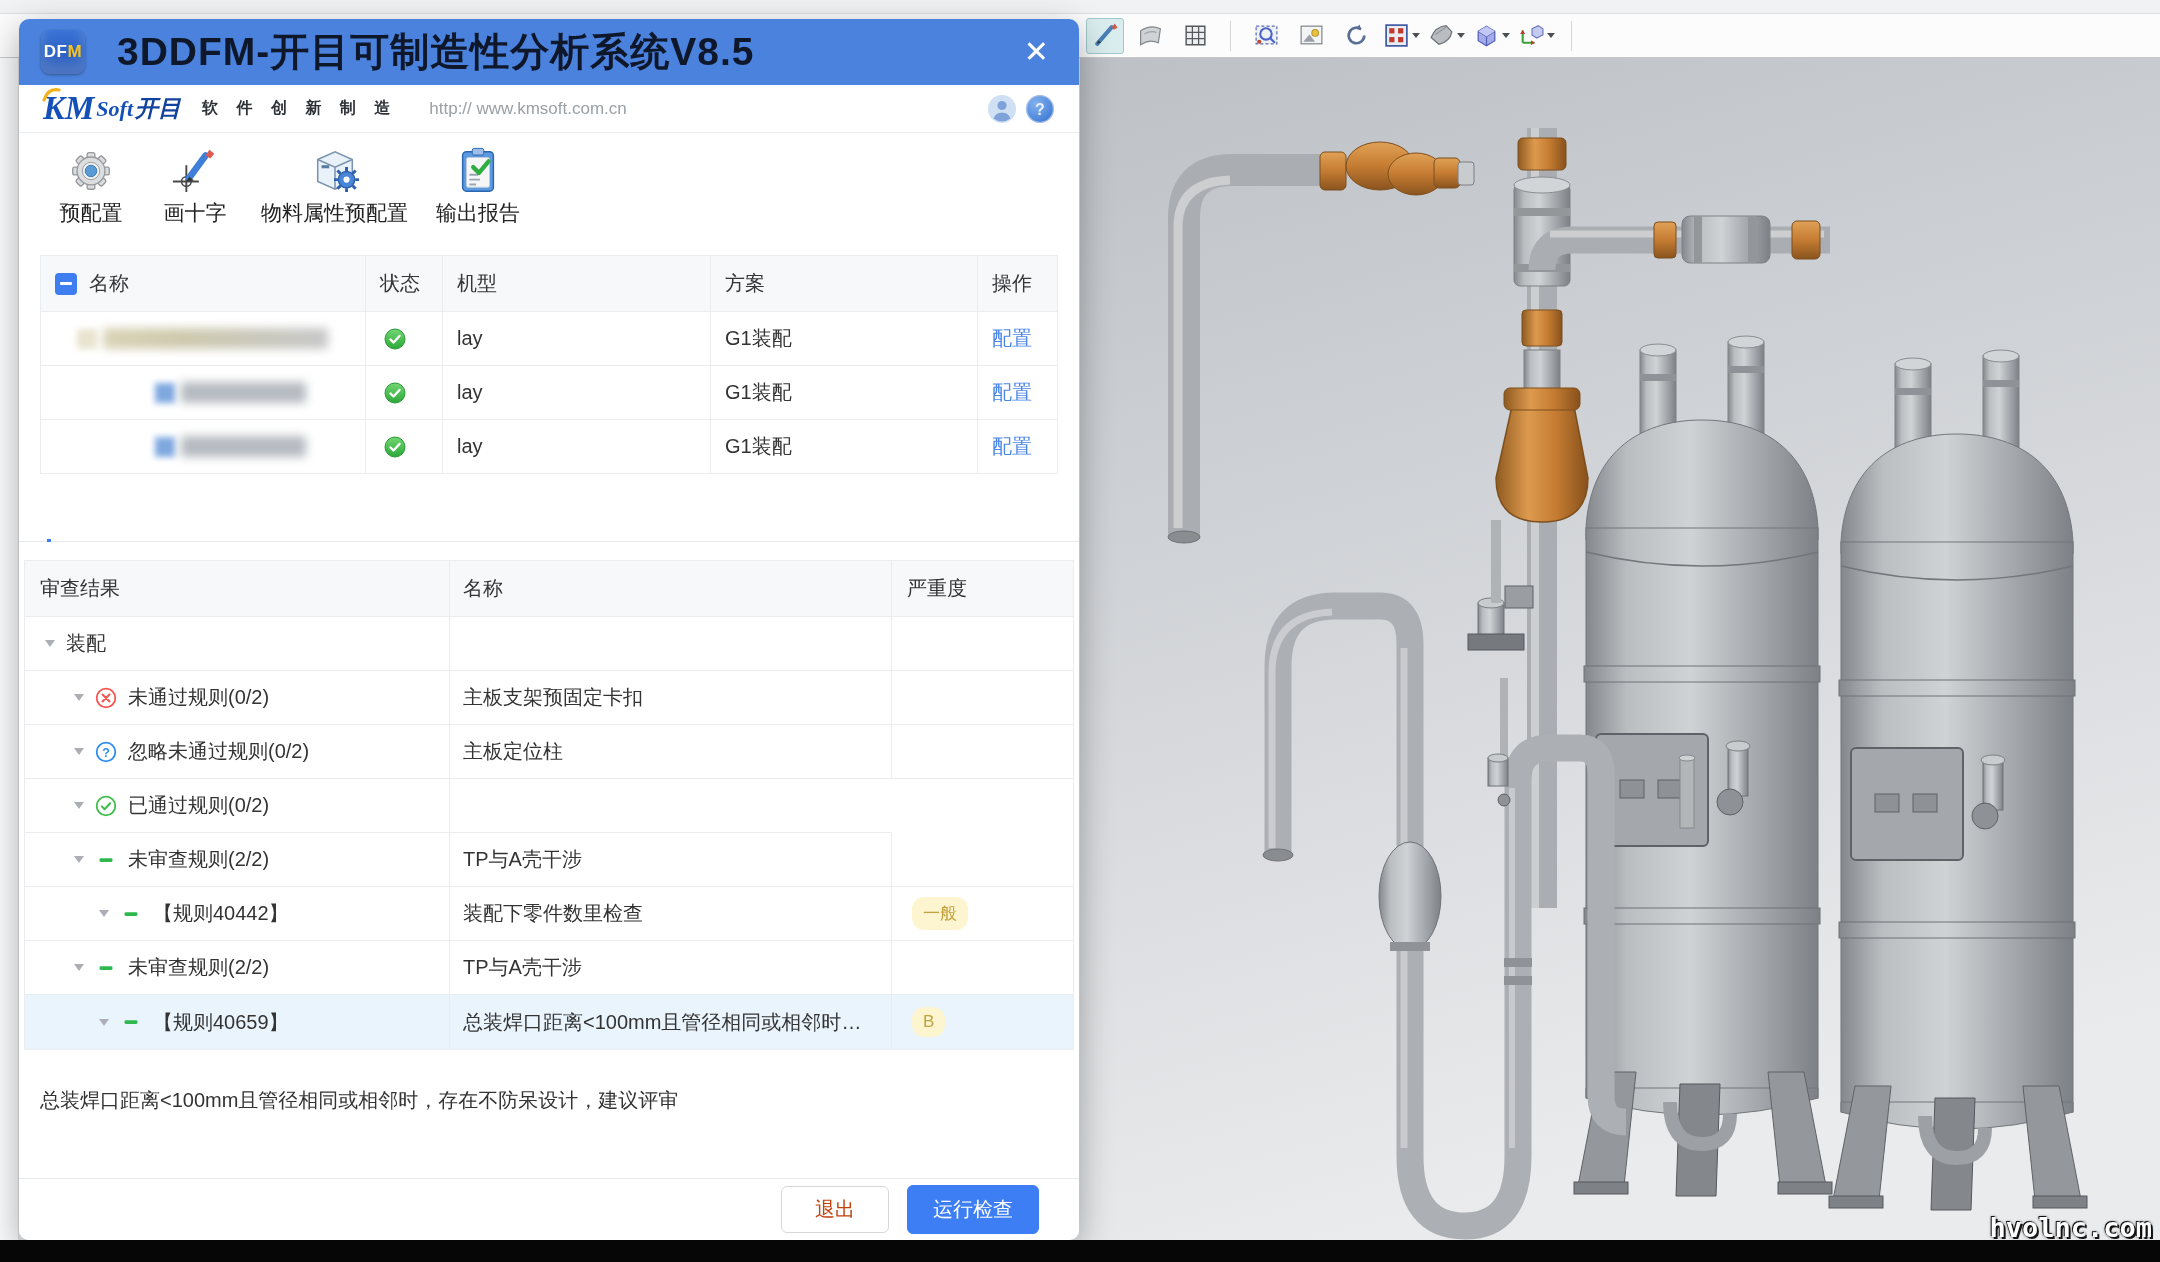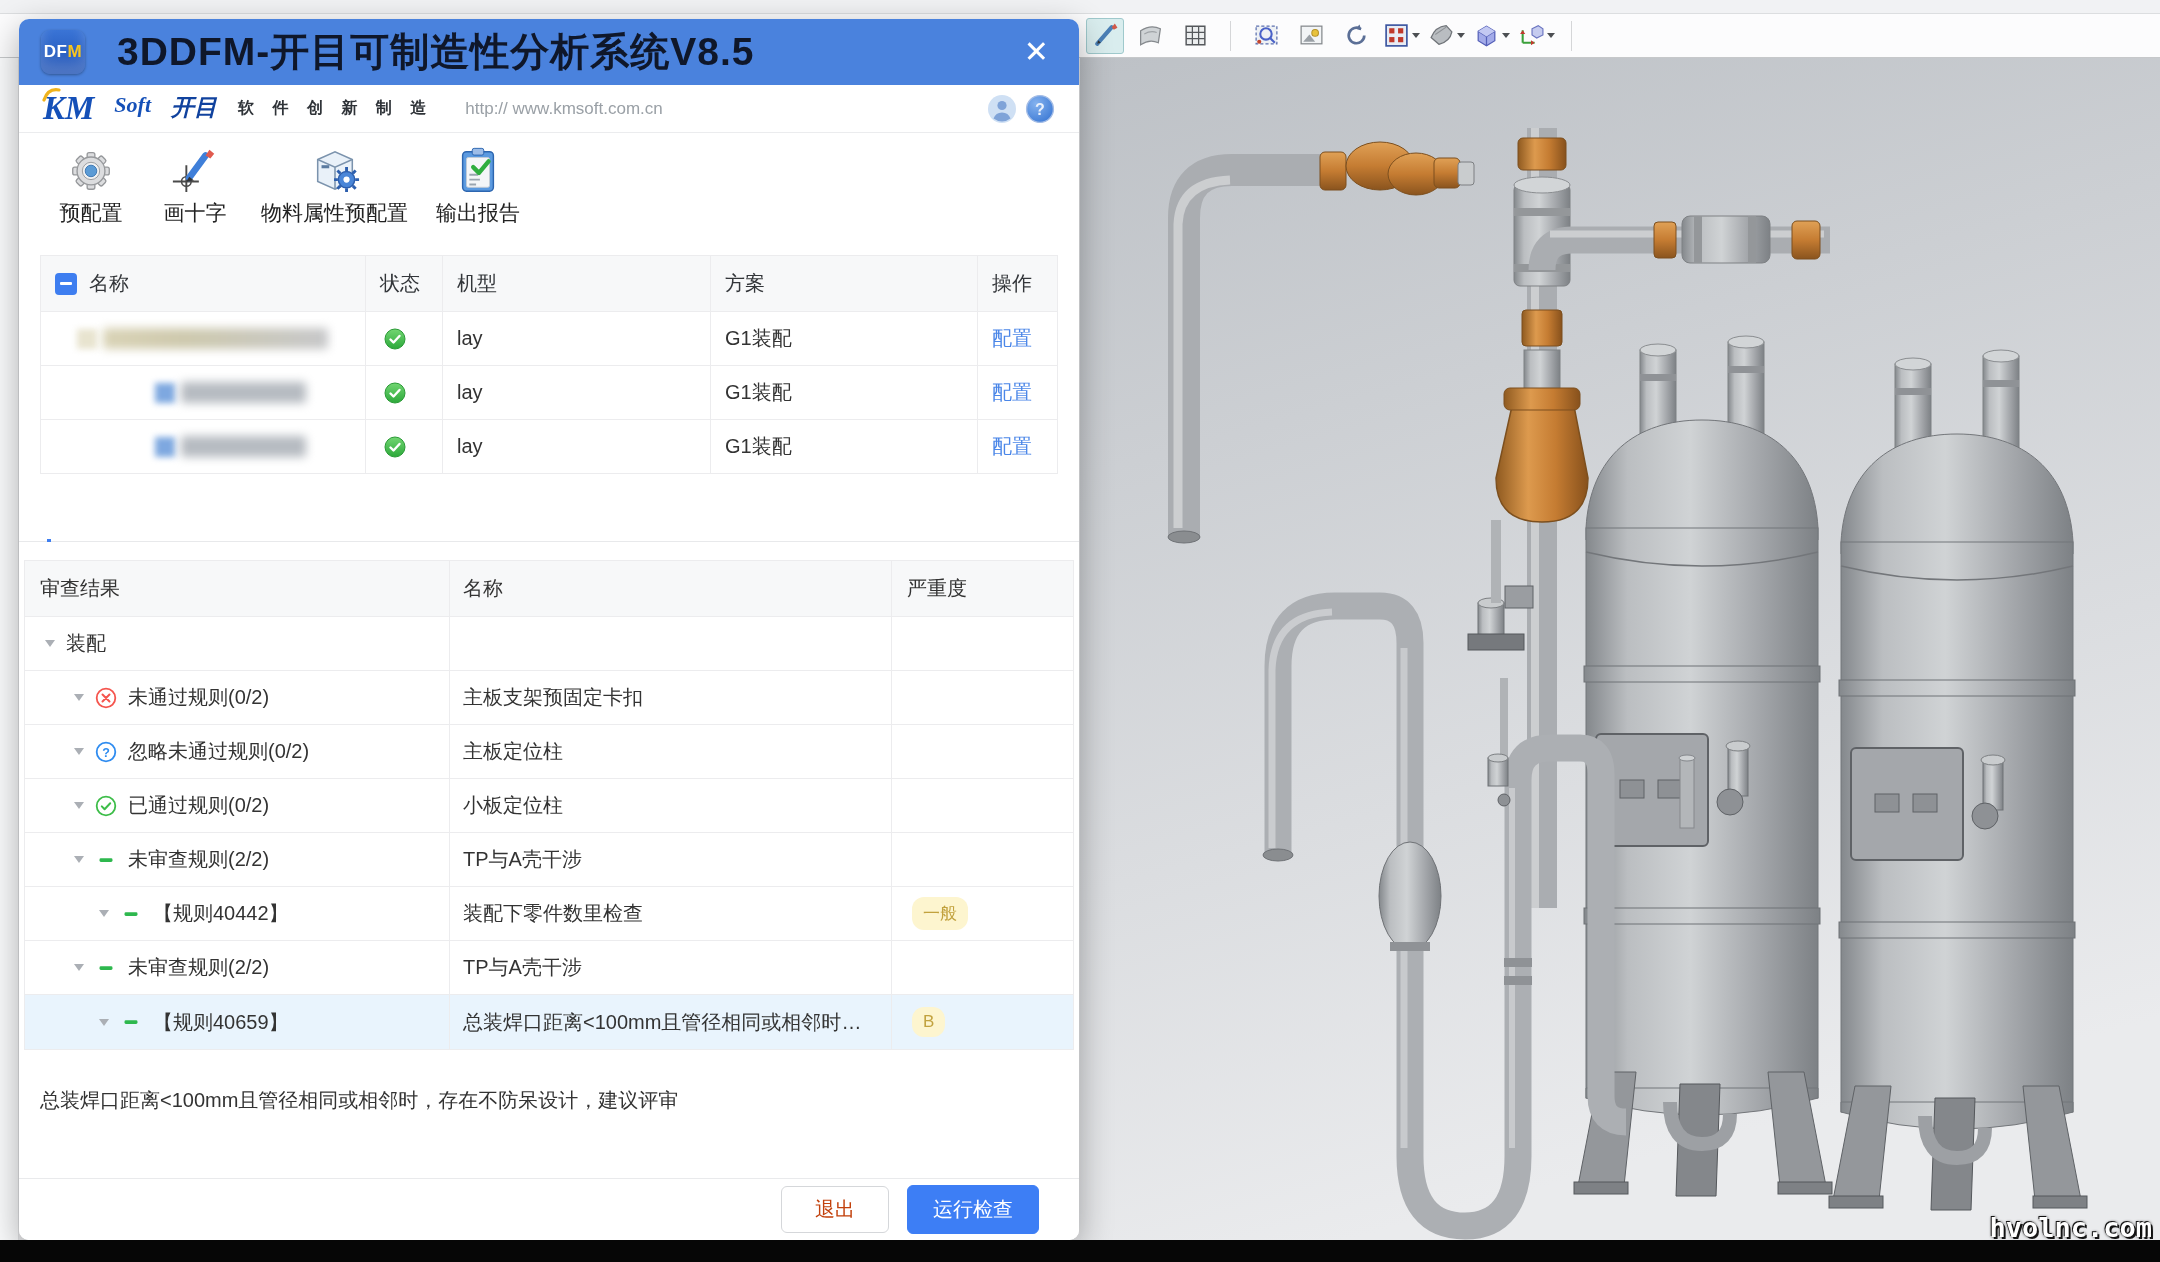--- a/index.html
+++ b/index.html
@@ -29,21 +29,21 @@
 
 
 #dialog{position:absolute;left:19px;top:19px;width:1060px;height:1221px;background:#fff;border-radius:10px;box-shadow:0 10px 34px rgba(0,0,0,.32);z-index:25;overflow:hidden}
 .titlebar{height:66px;background:#4a82dd;display:flex;align-items:center;padding:0 26px 0 22px;gap:32px}
 .dfm-logo{width:44px;height:44px;border-radius:9px;background:linear-gradient(180deg,#3a74d6,#1c4fb2);display:flex;align-items:center;justify-content:center;font-weight:bold;font-size:17px;color:#fff;letter-spacing:.5px;box-shadow:inset 0 -12px 14px rgba(255,255,255,.22),0 1px 3px rgba(0,0,0,.35);flex:none}
 .dfm-logo .m{color:#f7c41f}
 .dlg-title{color:#0f172a;font-size:39px;font-weight:600;letter-spacing:1px;flex:1;white-space:nowrap}
 .close{color:#fff;font-size:30px;font-weight:300;line-height:1;cursor:pointer;padding:2px 4px}
 
 .brandbar{height:48px;border-bottom:1px solid #ebecee;display:flex;align-items:center;padding:0 24px;gap:8px}
-.km-wrap{position:relative;display:flex;align-items:flex-start;gap:20px}
+.km-wrap{position:relative;display:flex;align-items:center;gap:2px}
 .km-swoosh{position:absolute;left:-2px;top:-6px}
 .km-mono{font-family:"Liberation Serif","DejaVu Serif",serif;font-style:italic;font-weight:bold;font-size:33px;color:#1550b8;line-height:1}
 .brand-soft{font-family:"Liberation Serif","DejaVu Serif",serif;font-style:italic;font-weight:bold;font-size:22px;color:#1550b8}
 .brand-kaimu{font-size:23px;font-weight:bold;font-style:italic;color:#10429e}
 .slogan{font-size:16px;color:#2f3338;font-weight:bold;letter-spacing:7px;margin-left:13px;white-space:nowrap}
 .url{font-size:17px;color:#9aa0a6;margin-left:24px;flex:1;white-space:nowrap}
 .round-ic{width:30px;height:30px;flex:none;cursor:pointer}
 .round-ic svg{width:100%;height:100%;display:block}
 
 .dlg-toolbar{height:100px;display:flex;align-items:center;padding:6px 0 0 20px}
@@ -634,23 +634,20 @@
           <div class="rcell rescell">
             <span class="caret"></span>
             <span class="sic">
               <svg viewBox="0 0 22 22">
                 <circle cx="11" cy="11" r="9.3" fill="#fff" stroke="#3dbd49" stroke-width="1.8"></circle>
                 <path d="M6.8 11.4l2.8 2.8 5.6-6" stroke="#3dbd49" stroke-width="2" fill="none" stroke-linecap="round" stroke-linejoin="round"></path>
               </svg>
             </span>
             <span class="rtext">已通过规则(0/2)</span>
           </div>
-          <div class="rcell namecell">
-            <span>小板定位柱</span>
-          </div>
           <div class="rcell sevcell"></div>
         </div>
         <div class="rg rrow lvl1">
           <div class="rcell rescell">
             <span class="caret"></span>
             <span class="sic">
               <svg viewBox="0 0 22 22">
                 <rect x="4.5" y="9.3" width="13" height="3.6" rx="1.4" fill="#2eb84e"></rect>
               </svg>
             </span>

